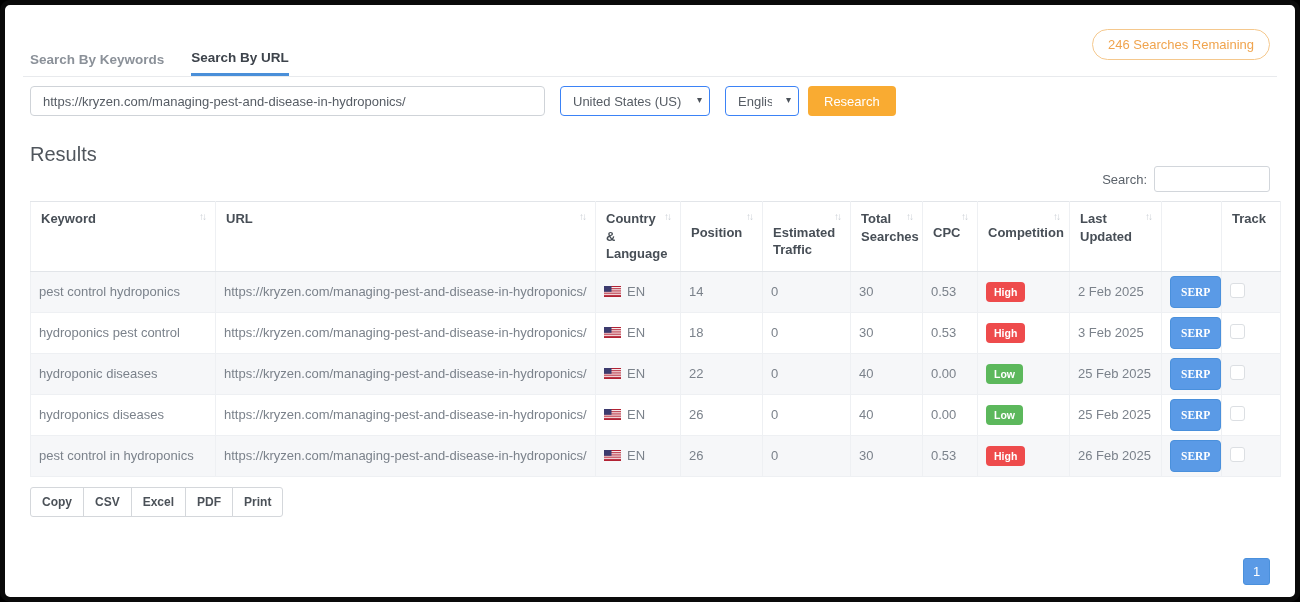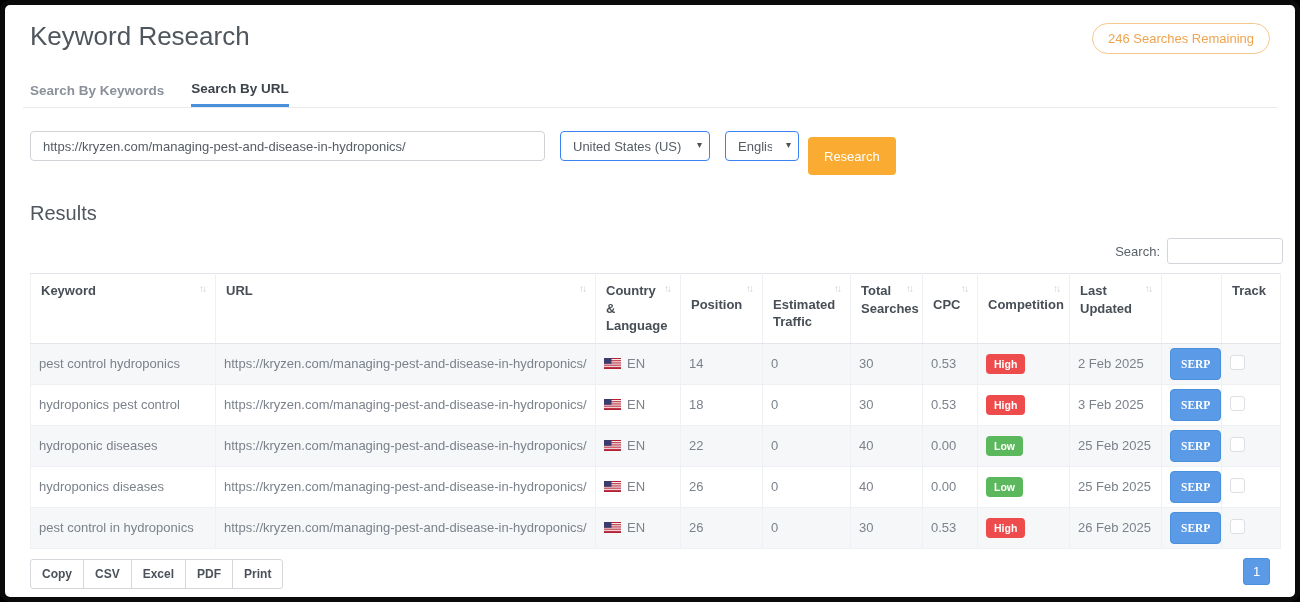--- a/index.html
+++ b/index.html
@@ -14,21 +14,21 @@
     width:1300px; height:602px;
     background:#fff;
     border:5px solid #0a0a0a;
     border-radius:10px;
     overflow:hidden;
   }
   
   .topbar { position:relative; padding:16px 25px 0 25px; }
   .page-title { margin:0; font-size:26px; font-weight:400; color:#50565d; }
   .remaining-badge {
-    position:absolute; right:25px; top:18px;
+    position:absolute; right:25px; top:24px;
     border:1px solid #f5c88d; color:#f0a44e;
     border-radius:16px; padding:7px 15px; font-size:13px; background:#fff;
   }
   
   .tabs { display:flex; gap:27px; padding:0 25px; margin-top:29px;align-items:center; }
   .tab { font-size:13.5px; font-weight:700; color:#8b9199; padding-bottom:8px; cursor:pointer; }
   .tab.active { color:#3d434b; border-bottom:3px solid #4a8fd9; }
   .tabs-divider { height:1px; background:#e8eaed; margin:0 18px; }
   
   .form-label { color:#b2b8bf; font-size:13px; padding:0 25px; margin-top:23px; }
@@ -42,28 +42,27 @@
   .select-wrap select {
     appearance:none; -webkit-appearance:none; -moz-appearance:none;
     height:30px; border:1px solid #3b82f6; border-radius:4px; background:#fff;
     font-size:13px; color:#565c64; padding:0 26px 0 12px; outline:none;
     font-family:"Liberation Sans", sans-serif;
   }
   .select-country select { width:150px; }
   .select-language select { width:74px; }
   .chev { position:absolute; right:8px; top:8px; color:#4c525a; font-size:10px; pointer-events:none; }
   .research-btn {
-    height:38px; background:#f9ab32; border:none; border-radius:4px;
+    height:30px; background:#f9ab32; border:none; border-radius:4px;
     color:#fff; font-size:13px; padding:0 16px; margin-left:9px; cursor:pointer;
     font-family:"Liberation Sans", sans-serif;
-    margin-top:20px;
   }
   
   .results-heading { margin:27px 25px 0 25px; font-size:20px; font-weight:400; color:#50565d; }
-  .search-row { display:flex; justify-content:flex-end; align-items:center; gap:7px; padding:0 12px; margin-top:13px; }
+  .search-row { display:flex; justify-content:flex-end; align-items:center; gap:7px; padding:0 25px; }
   .search-label { color:#5b626a; font-size:13px; }
   .search-input { width:116px; height:26px; border:1px solid #d2d6db; border-radius:3px; padding:0 8px; outline:none; }
   
   .table-wrap { margin:9px 25px 0 25px; }
   table { width:1250px; border-collapse:collapse; table-layout:fixed; font-size:13px; }
   th {
     border-top:1px solid #e2e5e9; border-bottom:1px solid #e2e5e9;
     border-left:1px solid #eef0f3; border-right:1px solid #eef0f3;
     text-align:left; padding:8px 10px; color:#474e56; font-weight:700;
     vertical-align:top; line-height:1.35;
@@ -103,21 +102,20 @@
     color:#fff; font-size:13px; display:flex; align-items:center; justify-content:center;
     cursor:pointer;
   }
 </style>
 </head>
 <body>
 
 <div class="frame">
 
   <div class="topbar">
-    <h1 class="page-title">Keyword Research</h1>
     <div class="remaining-badge">246 Searches Remaining</div>
   </div>
 
   <div class="tabs">
     <div class="tab">Search By Keywords</div>
     <div class="tab active">Search By URL</div>
   </div>
   <div class="tabs-divider"></div>
 
 

